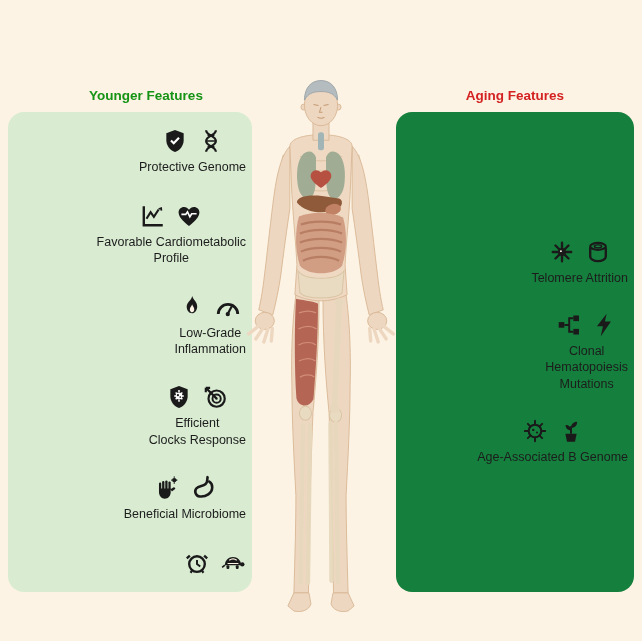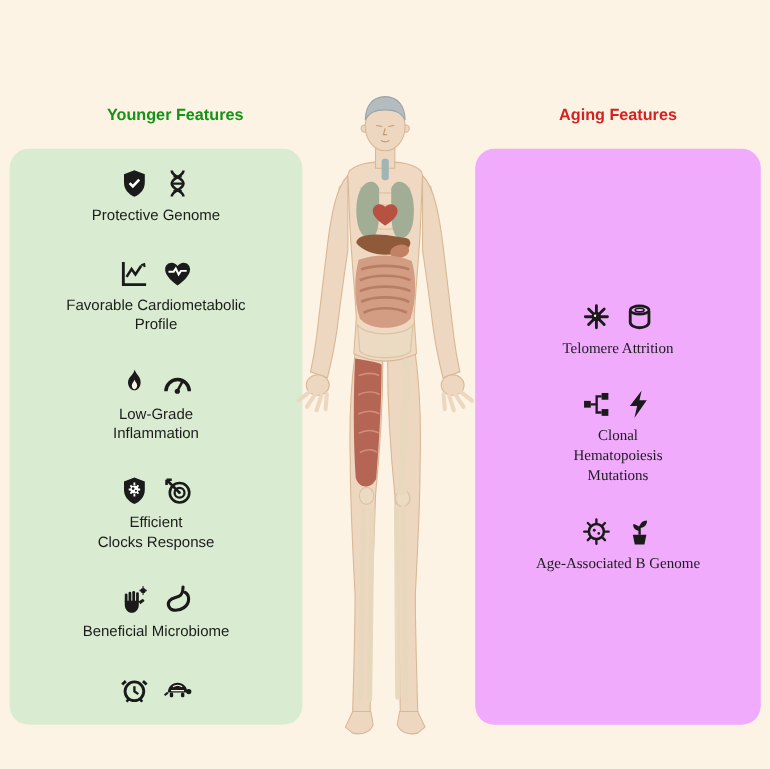--- a/index.html
+++ b/index.html
@@ -12,22 +12,22 @@
     position:absolute;top:32px;left:0;width:100%;margin:0;
     text-align:center;font-size:16px;font-weight:bold;letter-spacing:.2px;z-index:4;
   }
   .panel-heading{
     position:absolute;top:88px;font-size:13.5px;font-weight:bold;
     text-align:center;z-index:4;
   }
   .panel-heading.younger{left:24px;width:244px;}
   .panel-heading.aging{left:396px;width:238px;}
   .panel{
-    position:absolute;top:124px;height:480px;border-radius:16px;
-    display:flex;flex-direction:column;align-items:center;box-sizing:border-box;z-index:1;
+    position:absolute;top:112px;height:480px;border-radius:16px;
+    display:flex;flex-direction:column;align-items:flex-end;box-sizing:border-box;z-index:1;
   }
   .panel.younger-panel{left:8px;width:244px;justify-content:space-between;padding:16px 6px;}
   .panel.aging-panel{left:396px;width:238px;justify-content:center;gap:26px;padding:10px 6px;}
   .feature-item{display:flex;flex-direction:column;align-items:center;gap:5px;}
   .feature-icons{display:flex;gap:10px;align-items:center;}
   .feature-icons svg{width:26px;height:26px;display:block;}
   .feature-label{
     font-size:12.5px;line-height:1.3;text-align:center;white-space:pre-line;color:#1c1c1c;
   }
   .body-svg{position:absolute;left:224px;top:76px;width:194px;height:552px;z-index:2;}
@@ -148,21 +148,21 @@
             <rect x="6" y="14" width="2.6" height="3.6" rx="1" fill="#1a1a1a"></rect>
             <rect x="14.6" y="14" width="2.6" height="3.6" rx="1" fill="#1a1a1a"></rect>
             <path d="M4.5 14L2 16" stroke="#1a1a1a" stroke-width="1.6"></path>
             <path d="M8.5 9.5c2-1.5 5-1.5 7 0M7 12.5h10" stroke="#fcf3e4" stroke-width="1" fill="none"></path>
           </svg>
       </div>
     </div>
 
   </div>
 
-  <div class="panel aging-panel" style="background-color: #f0abfc; font-family: Liberation Serif, serif;">
+  <div class="panel aging-panel" style="background-color: #15803d;">
 
     <div class="feature-item">
       <div class="feature-icons">
         <svg viewBox="0 0 24 24">
             <g stroke="#1a1a1a" stroke-width="2.2" stroke-linecap="round">
               <path d="M12 3.5v17M3.5 12h17M6 6l12 12M18 6L6 18"></path>
             </g>
             <circle cx="12" cy="12" r="3.6" fill="#1a1a1a"></circle>
             <circle cx="11" cy="11.2" r=".9" fill="#fcf3e4"></circle>
           </svg>

